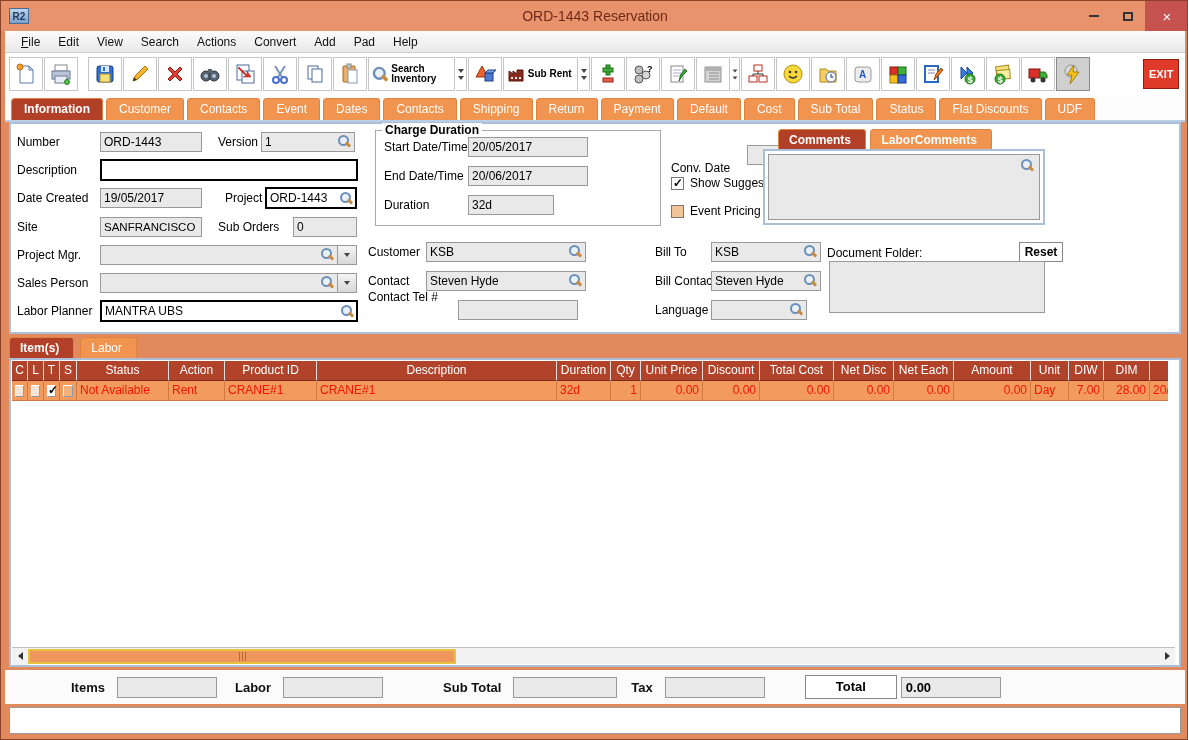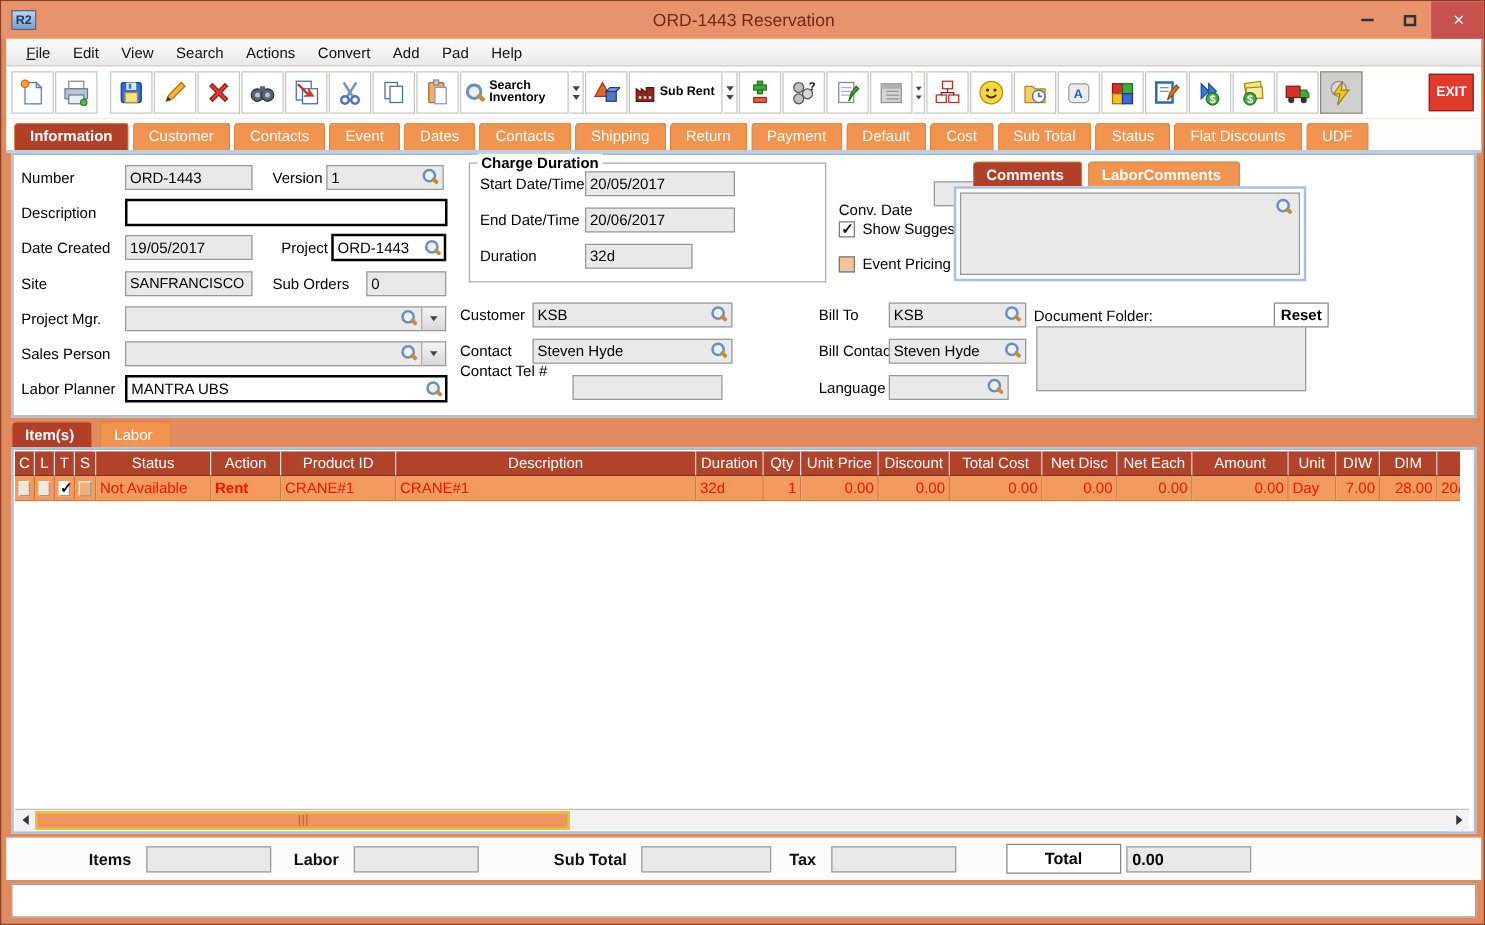--- a/index.html
+++ b/index.html
@@ -521,21 +521,21 @@
         <div class="gcell cbcell" style="width:16px;">
             <span class="gcb"></span>
           </div>
         <div class="gcell cbcell" style="width:16px;">
             <span class="gcb checked"></span>
           </div>
         <div class="gcell cbcell" style="width:17px;">
             <span class="gcb tan"></span>
           </div>
         <div class="gcell" style="width:92px;">Not Available</div>
-        <div class="gcell" style="width:56px;font-weight:bold;">Rent</div>
+        <div class="gcell" style="width:56px;">Rent</div>
         <div class="gcell" style="width:92px;">CRANE#1</div>
         <div class="gcell" style="width:240px;">CRANE#1</div>
         <div class="gcell" style="width:54px;">32d</div>
         <div class="gcell rt" style="width:30px;">1</div>
         <div class="gcell rt" style="width:62px;">0.00</div>
         <div class="gcell rt" style="width:57px;">0.00</div>
         <div class="gcell rt" style="width:74px;">0.00</div>
         <div class="gcell rt" style="width:60px;">0.00</div>
         <div class="gcell rt" style="width:60px;">0.00</div>
         <div class="gcell rt" style="width:77px;">0.00</div>

